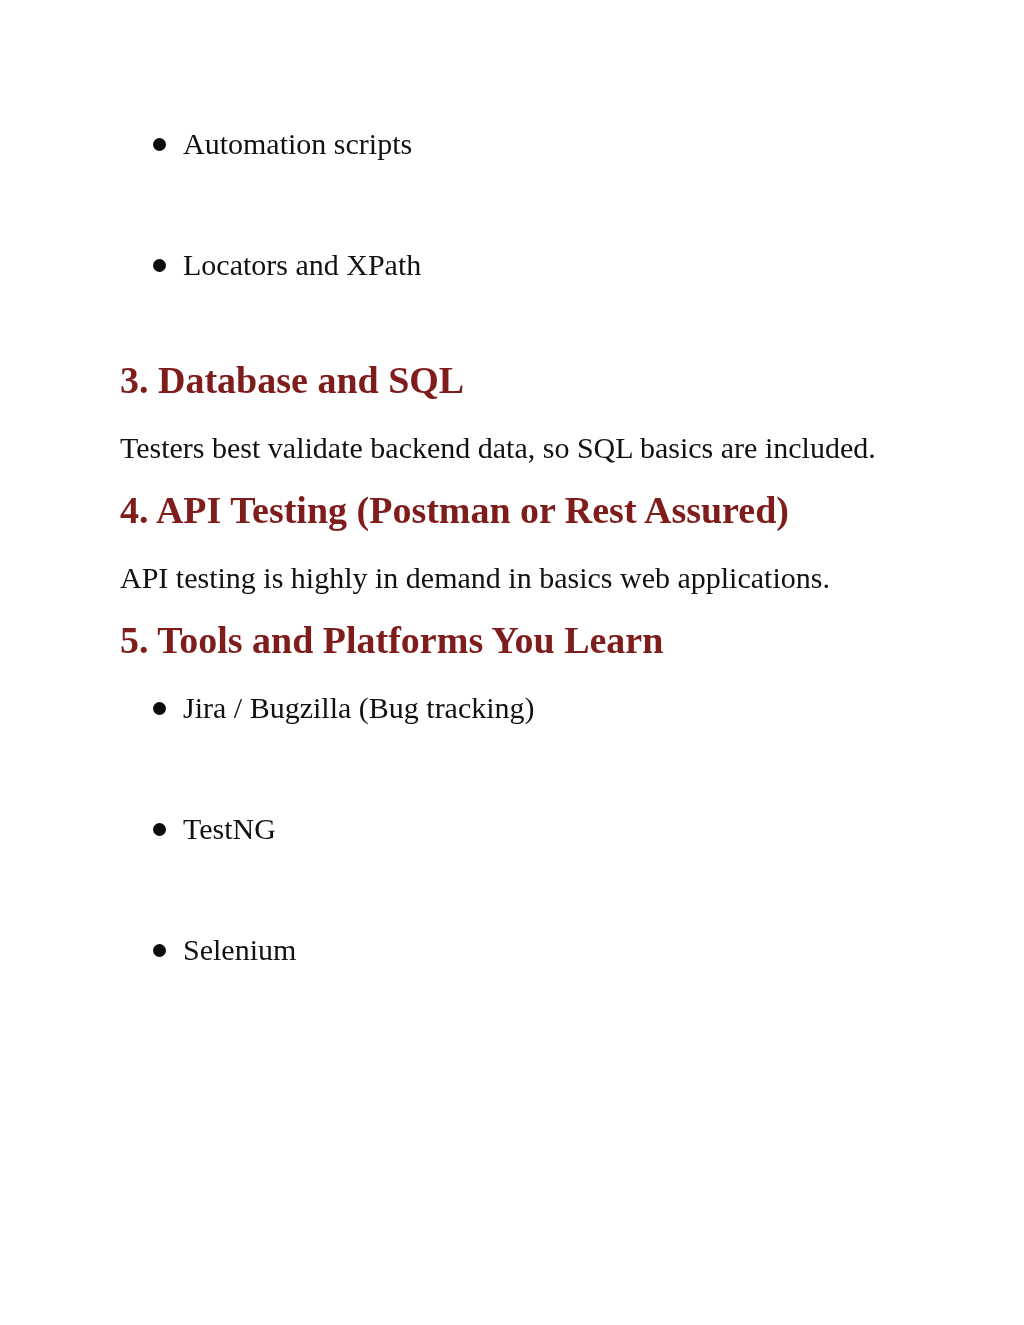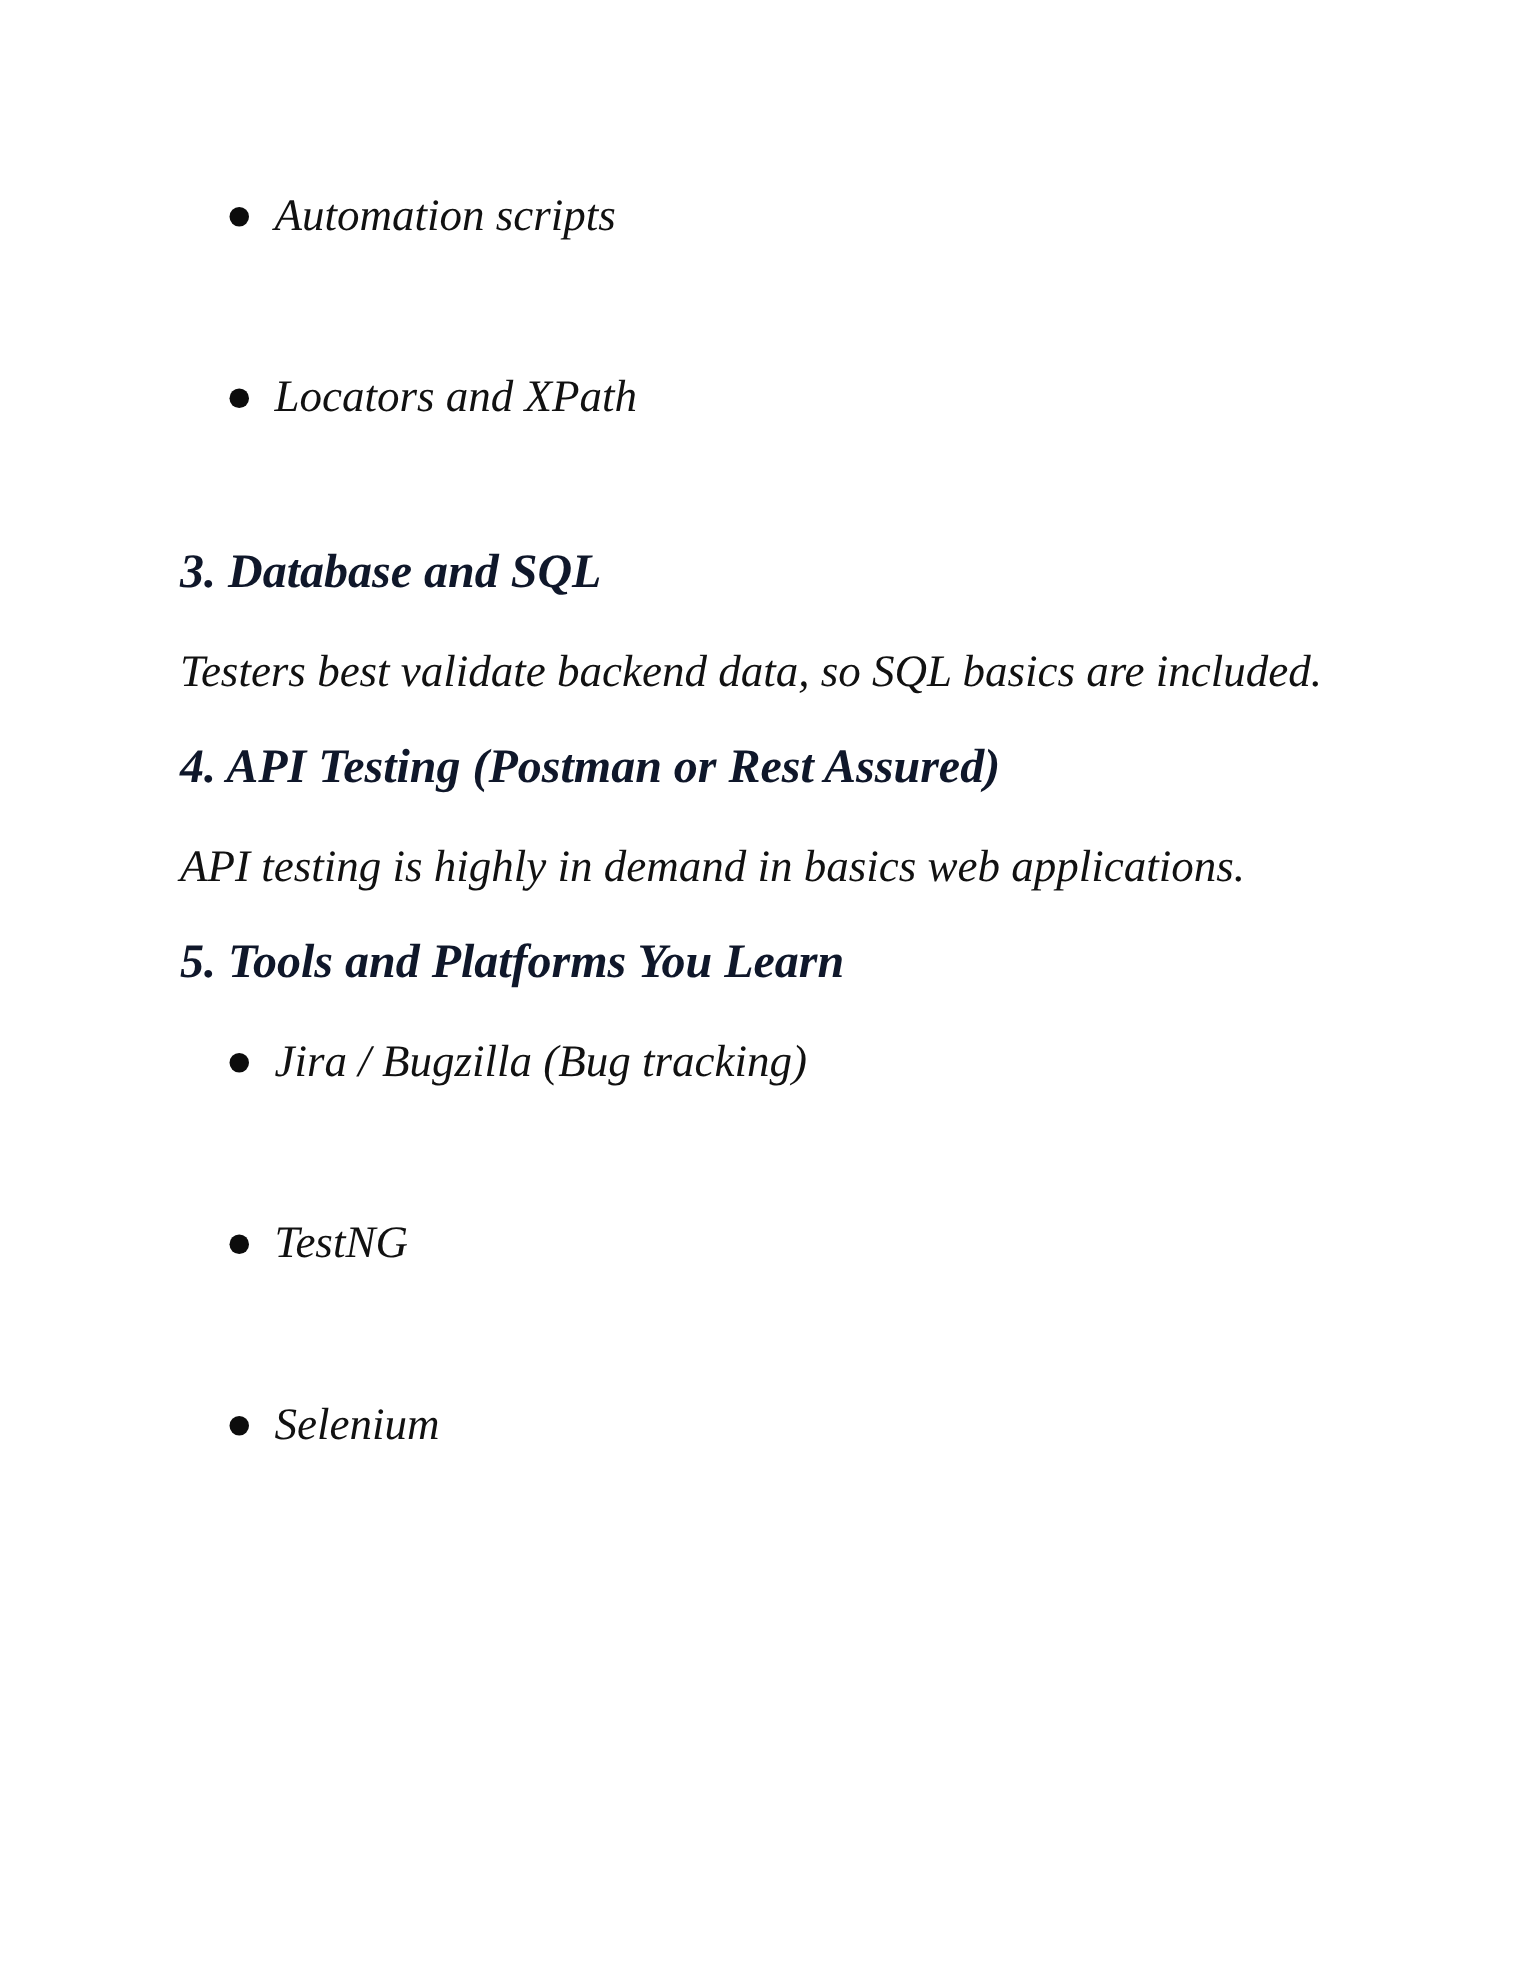--- a/index.html
+++ b/index.html
@@ -12,21 +12,20 @@
     width: 1024px;
     height: 1079px;
     box-sizing: border-box;
     padding: 120px 120px 0 120px;
     background: #ffffff;
     color: #111111;
     font-family: "Liberation Serif", "DejaVu Serif", serif;
     font-size: 30px;
     line-height: 47px;
     overflow: hidden;
-    font-style: italic;
   }
   ul.doc-list {
     margin: 0;
     padding: 0;
     list-style: none;
   }
   ul.doc-list li {
     position: relative;
     padding-left: 63px;
   }
@@ -37,24 +36,24 @@
     position: absolute;
     left: 33px;
     top: 18px;
     width: 13px;
     height: 13px;
     border-radius: 50%;
     background: #0c0c0c;
   }
   h2.doc-heading {
     margin: 0;
-    font-size: 32px;
+    font-size: 38px;
     line-height: 47px;
     font-weight: bold;
-    color: #0f172a;
+    color: #7f1d1d;
   }
   h2.after-list { margin-top: 69px; }
   h2.after-para { margin-top: 16px; }
   p.doc-para {
     margin: 20px 0 0 0;
     max-width: 784px;
   }
   ul.after-heading { margin-top: 20px; }
 </style>
 </head>

